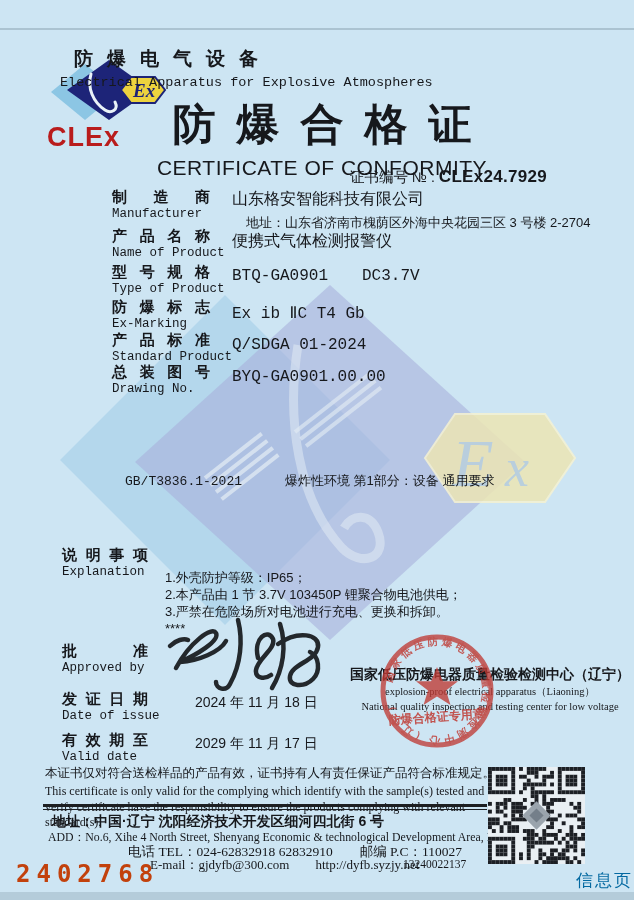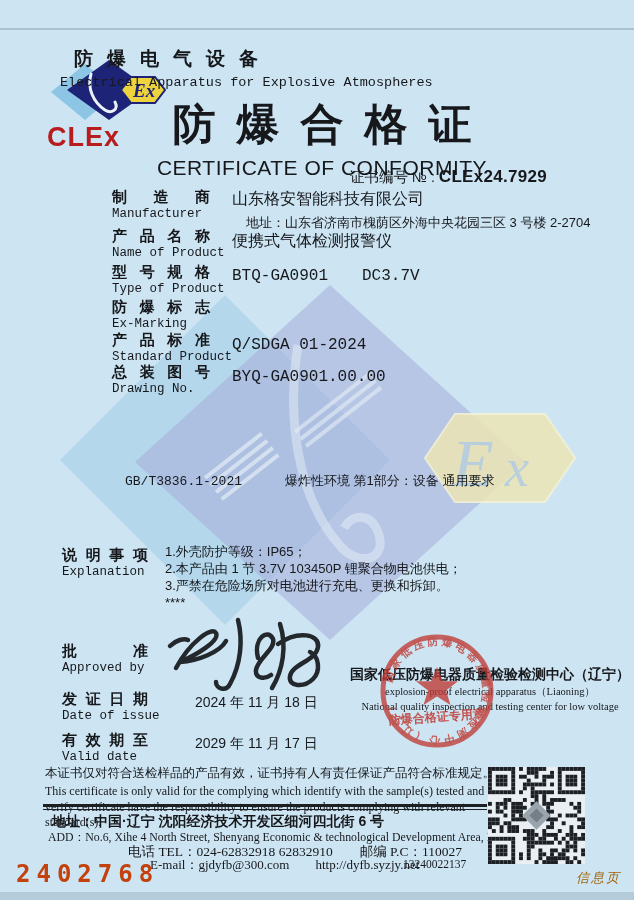--- a/index.html
+++ b/index.html
@@ -42,21 +42,21 @@
   .statement .cn{font-size:14px;font-weight:bold;}
   .statement .en{font-size:12.5px;line-height:1.2;margin-top:3px;font-family:"Liberation Mono","DejaVu Sans Mono",monospace;}
   .standards{position:absolute;left:125px;top:472px;font-size:13px;}
   .std-row{margin-bottom:5px;white-space:nowrap;}
   .std-code{display:inline-block;width:118px;font-family:"Liberation Mono","DejaVu Sans Mono",monospace;}
   .std-desc{margin-left:42px;}
 
   
   .lrow{position:absolute;left:62px;}
   .lrow .lcn{width:86px;}
-  .expl-items{position:absolute;left:165px;top:543px;font-size:13px;line-height:17px;}
+  .expl-items{position:absolute;left:165px;top:569px;font-size:13px;line-height:17px;}
   .dval{position:absolute;left:133px;top:4px;font-size:14px;white-space:nowrap;}
 
   .sig{position:absolute;left:158px;top:612px;}
 
   .authority{position:absolute;left:345px;top:666px;width:290px;text-align:center;}
   .authority .cn{font-size:14px;font-weight:bold;white-space:nowrap;}
   .authority .en{font-size:10.5px;line-height:1.2;margin-top:2px;font-family:"Liberation Serif","DejaVu Serif",serif;}
   .stamp{position:absolute;left:360px;top:614px;opacity:.85;}
 
   
@@ -65,21 +65,21 @@
   .disclaimer .en{font-size:12px;line-height:1.2;margin-top:2px;font-family:"Liberation Serif","DejaVu Serif",serif;}
   .rule1{position:absolute;left:43px;top:804px;width:444px;height:3px;background:#1d1f22;}
   .rule2{position:absolute;left:43px;top:809px;width:444px;height:1px;background:#1d1f22;}
   .addr-cn{position:absolute;left:52px;top:813px;font-size:14px;font-weight:600;white-space:nowrap;}
   .addr-en{position:absolute;left:48px;top:830px;font-size:11.8px;white-space:nowrap;font-family:"Liberation Serif","DejaVu Serif",serif;}
   .tel-line{position:absolute;left:128px;top:843px;font-size:13.5px;white-space:nowrap;font-family:"Liberation Serif","DejaVu Serif",serif;}
   .email-line{position:absolute;left:150px;top:856px;font-size:13px;white-space:nowrap;font-family:"Liberation Serif","DejaVu Serif",serif;}
   .extra-num{position:absolute;left:403px;top:858px;font-size:11.5px;font-family:"Liberation Serif","DejaVu Serif",serif;}
   .serial{position:absolute;left:16px;top:860px;font-size:24px;font-weight:bold;color:#c2410c;letter-spacing:6px;font-family:"DejaVu Sans Mono","Liberation Mono",monospace;}
   .qr{position:absolute;left:488px;top:767px;width:97px;height:97px;background:#e9eff3;}
-  .info-page{position:absolute;left:576px;top:869px;font-size:13px;color:#a16207;letter-spacing:2px;font-style:italic;}
+  .info-page{position:absolute;left:576px;top:869px;font-size:17px;color:#0369a1;letter-spacing:2px;}
 </style>
 </head>
 <body>
 
 <div class="page">
 
   <svg class="watermark" width="634" height="900" viewBox="0 0 634 900">
     <polygon points="225,295 390,460 225,625 60,460" fill="#aed3ea" opacity="0.8"></polygon>
     <polygon points="330,285 525,462 330,640 135,462" fill="#a8b1dc" opacity="0.6"></polygon>
     <path d="M298,345 C286,420 298,500 342,548 C362,568 388,558 378,532 C370,512 352,514 344,528" fill="none" stroke="#e6edf6" stroke-width="9" opacity="0.5"></path>
@@ -173,20 +173,23 @@
   </div>
   <div class="frow" style="top:298px">
     <div class="flabel">
         <div class="lcn justify-chars">
           <span>防</span>
           <span>爆</span>
           <span>标</span>
           <span>志</span>
         </div>
       <div class="len">Ex-Marking</div>
+      </div>
+    <div class="fvalue" style="top:5px">
+        <div class="v1 mono">Ex ib ⅡC T4 Gb</div>
       </div>
   </div>
   <div class="frow" style="top:331px">
     <div class="flabel">
         <div class="lcn justify-chars">
           <span>产</span>
           <span>品</span>
           <span>标</span>
           <span>准</span>
         </div>

